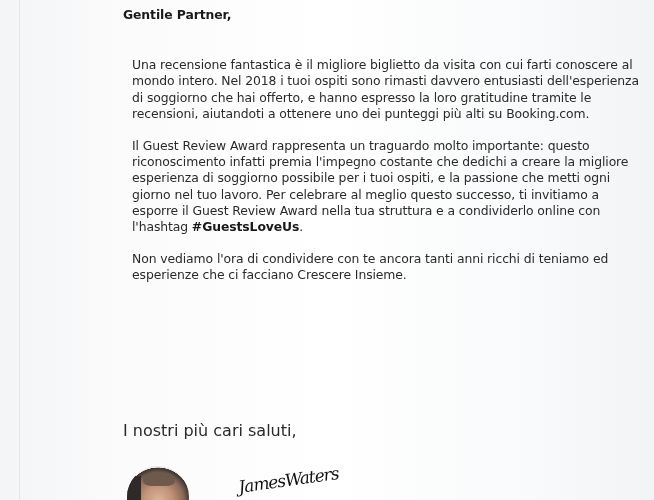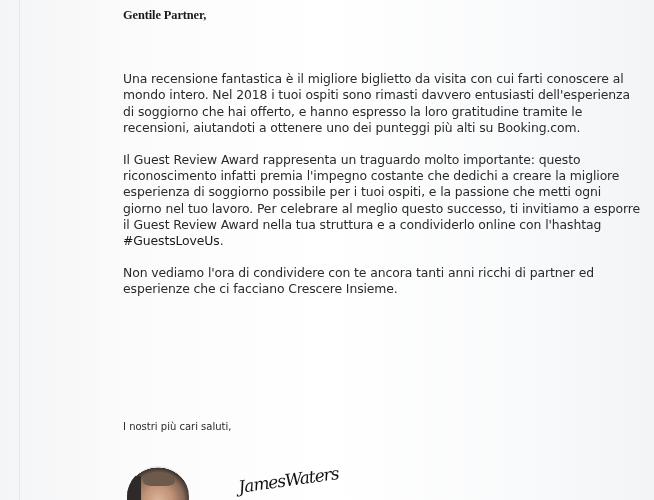--- a/index.html
+++ b/index.html
@@ -32,34 +32,33 @@
       left: 123px;
       top: 7px;
       width: 520px;
       font-size: 12.4px;
       line-height: 16.2px;
       letter-spacing: -0.1px;
     }
     .greeting {
       font-weight: bold;
       color: #1a1a1a;
-      margin: 0 0 48px 0;
+      margin: 0 0 34px 0;
       font-size: 12.4px;
-      font-family: Liberation Serif, serif;
     }
     .para {
-      margin: 0 0 16px 0;
+      margin: 0 0 16px 9px;
       color: #2a2a2a;
     }
-    .hashtag { font-weight: normal; color: #1a1a1a; }
+    .hashtag { font-weight: bold; color: #1a1a1a; }
     .closing {
       position: absolute;
       left: 123px;
       top: 421px;
-      font-size: 10px;
+      font-size: 16px;
       color: #2a2a2a;
     }
     .avatar {
       position: absolute;
       left: 127px;
       top: 466px;
       width: 62px;
       height: 62px;
       border-radius: 50%;
       background: radial-gradient(circle at 50% 55%, #d9b59a 0%, #c39478 30%, #8a6a58 55%, #3b3330 70%, #e9e9e8 71%);
@@ -98,21 +97,21 @@
 
   <div class="letter">
     <p class="greeting">Gentile Partner,</p>
 
     <p class="para">Una recensione fantastica è il migliore biglietto da visita con cui farti conoscere al mondo intero. Nel 2018 i tuoi ospiti sono rimasti davvero entusiasti dell'esperienza di soggiorno che hai offerto, e hanno espresso la loro gratitudine tramite le recensioni, aiutandoti a ottenere uno dei punteggi più alti su Booking.com.</p>
 
 
     <p class="para"><span>Il Guest Review Award rappresenta un traguardo molto importante: questo riconoscimento infatti premia l'impegno costante che dedichi a creare la migliore esperienza di soggiorno possibile per i tuoi ospiti, e la passione che metti ogni giorno nel tuo lavoro. Per celebrare al meglio questo successo, ti invitiamo a esporre il Guest Review Award nella tua struttura e a condividerlo online con l'hashtag </span><span class="hashtag">#GuestsLoveUs</span><span>.</span></p>
 
 
-    <p class="para">Non vediamo l'ora di condividere con te ancora tanti anni ricchi di partner ed esperienze che ci facciano Crescere Insieme.</p>
+    <p class="para">Non vediamo l'ora di condividere con te ancora tanti anni ricchi di teniamo ed esperienze che ci facciano Crescere Insieme.</p>
   </div>
 
   <div class="closing">I nostri più cari saluti,</div>
 
   <div class="avatar">
     <div class="bg-left"></div>
     <div class="hair"></div>
   </div>
 
   <div class="signature">JamesWaters</div>

